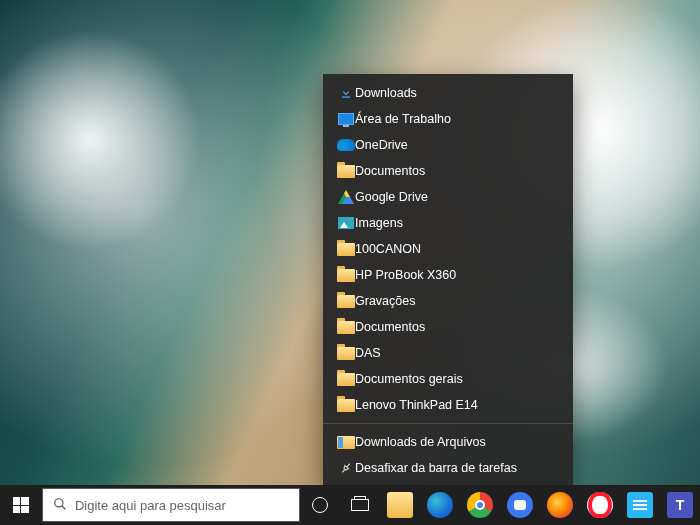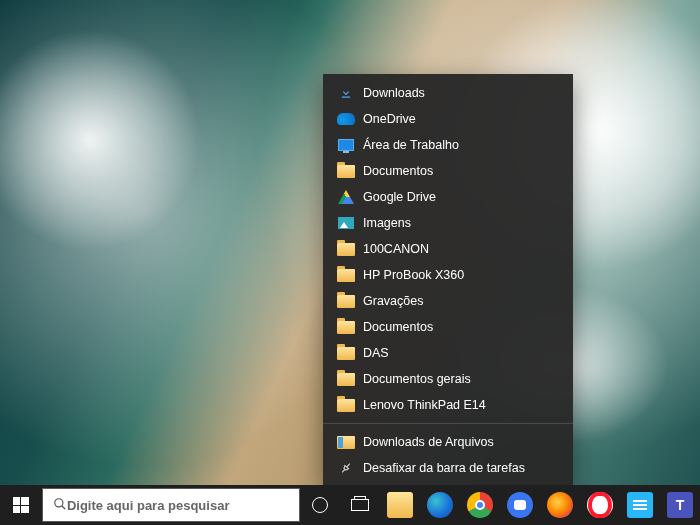--- a/index.html
+++ b/index.html
@@ -25,21 +25,21 @@
   .taskbar {
     position: absolute; left: 0; right: 0; bottom: 0; height: 40px;
     background: #1f1f1f; display: flex; align-items: center; color: #fff;
   }
   .start-btn { width: 44px; height: 40px; display:flex; align-items:center; justify-content:center; cursor:pointer; }
   .win-logo { width:16px; height:16px; display:grid; grid-template-columns:1fr 1fr; grid-template-rows:1fr 1fr; gap:1px; }
   .win-logo span { background:#fff; }
 
   .search-box {
     height: 34px; width: 270px; background:#fff; display:flex; align-items:center;
-    margin-left:0px; border:1px solid #5a5a5a; padding:0 10px; font-weight:bold;
+    margin-left:0px; border:1px solid #5a5a5a; padding:0 10px; gap:8px;
   }
   .search-box .mag { color:#555; font-size:14px; }
   .search-placeholder { color:#666; font-size:13px; }
 
   .task-icons { display:flex; align-items:center; margin-left:auto; height:40px; }
   .tb-btn { width:40px; height:40px; display:flex; align-items:center; justify-content:center; cursor:pointer; }
   .circle-icon { width:16px; height:16px; border:1.6px solid #fff; border-radius:50%; }
   .taskview { width:18px; height:12px; border:1.5px solid #fff; position:relative; }
   .taskview::before { content:""; position:absolute; left:2px; right:2px; top:-4px; height:2px; border:1.5px solid #fff; border-bottom:none; }
 
@@ -58,21 +58,21 @@
   .app-teams { background:#4b53bc; color:#fff; font-weight:600; font-size:14px; }
 
   
   .jump-list {
     position: absolute; left: 323px; bottom: 40px; width: 250px;
     background: rgba(40,40,40,0.97); color:#fff; padding: 6px 0 4px;
     box-shadow: 0 8px 24px rgba(0,0,0,0.45);
     font-size: 12.5px;
   }
   .jl-header { padding: 6px 14px 4px; color:#9e9e9e; font-size:12px; }
-  .jl-item { display:flex; align-items:center; gap:8px; padding:5px 14px; cursor:pointer; }
+  .jl-item { display:flex; align-items:center; gap:0; padding:5px 14px; cursor:pointer; }
   .jl-sep { height:1px; background:#4a4a4a; margin:5px 0; }
 
   .ic { width:18px; height:16px; flex:0 0 18px; display:flex; align-items:center; justify-content:center; }
   .ic-download { color:#4da3ff; }
   .ic-download svg { width:14px; height:14px; }
   .ic-onedrive { width:18px; height:12px; background:radial-gradient(circle at 30% 60%, #1299e8, #0d6cc4); border-radius:6px 6px 4px 4px; }
   .ic-desktop { width:16px; height:12px; background:#1e88e5; border:1px solid #57aef0; position:relative; }
   .ic-desktop::after{content:""; position:absolute; left:4px; right:4px; bottom:-3px; height:2px; background:#8fb7db;}
   .ic-folder { width:18px; height:13px; background:linear-gradient(#ffe49c,#f0b84c); border-radius:1px; position:relative; }
   .ic-folder::before{content:""; position:absolute; top:-3px; left:0; width:8px; height:3px; background:#f0b84c; border-radius:1px 1px 0 0;}
@@ -99,29 +99,29 @@
   <div class="jl-item">
     <span class="ic ic-download">
       <svg viewBox="0 0 24 24" fill="currentColor">
           <path d="M12 3v10l4-4 1.4 1.4L12 16 6.6 10.4 8 9l4 4V3h0zM5 18h14v2H5z"></path>
         </svg>
     </span>
     <span>Downloads</span>
   </div>
   <div class="jl-item">
     <span class="ic">
+        <span class="ic-desktop"></span>
+      </span>
+    <span>Área de Trabalho</span>
+  </div>
+  <div class="jl-item">
+    <span class="ic">
         <span class="ic-onedrive"></span>
       </span>
     <span>OneDrive</span>
-  </div>
-  <div class="jl-item">
-    <span class="ic">
-        <span class="ic-desktop"></span>
-      </span>
-    <span>Área de Trabalho</span>
   </div>
   <div class="jl-item">
     <span class="ic">
         <span class="ic-folder"></span>
       </span>
     <span>Documentos</span>
   </div>
   <div class="jl-item">
     <span class="ic">
         <span class="ic-gdrive2"></span>

